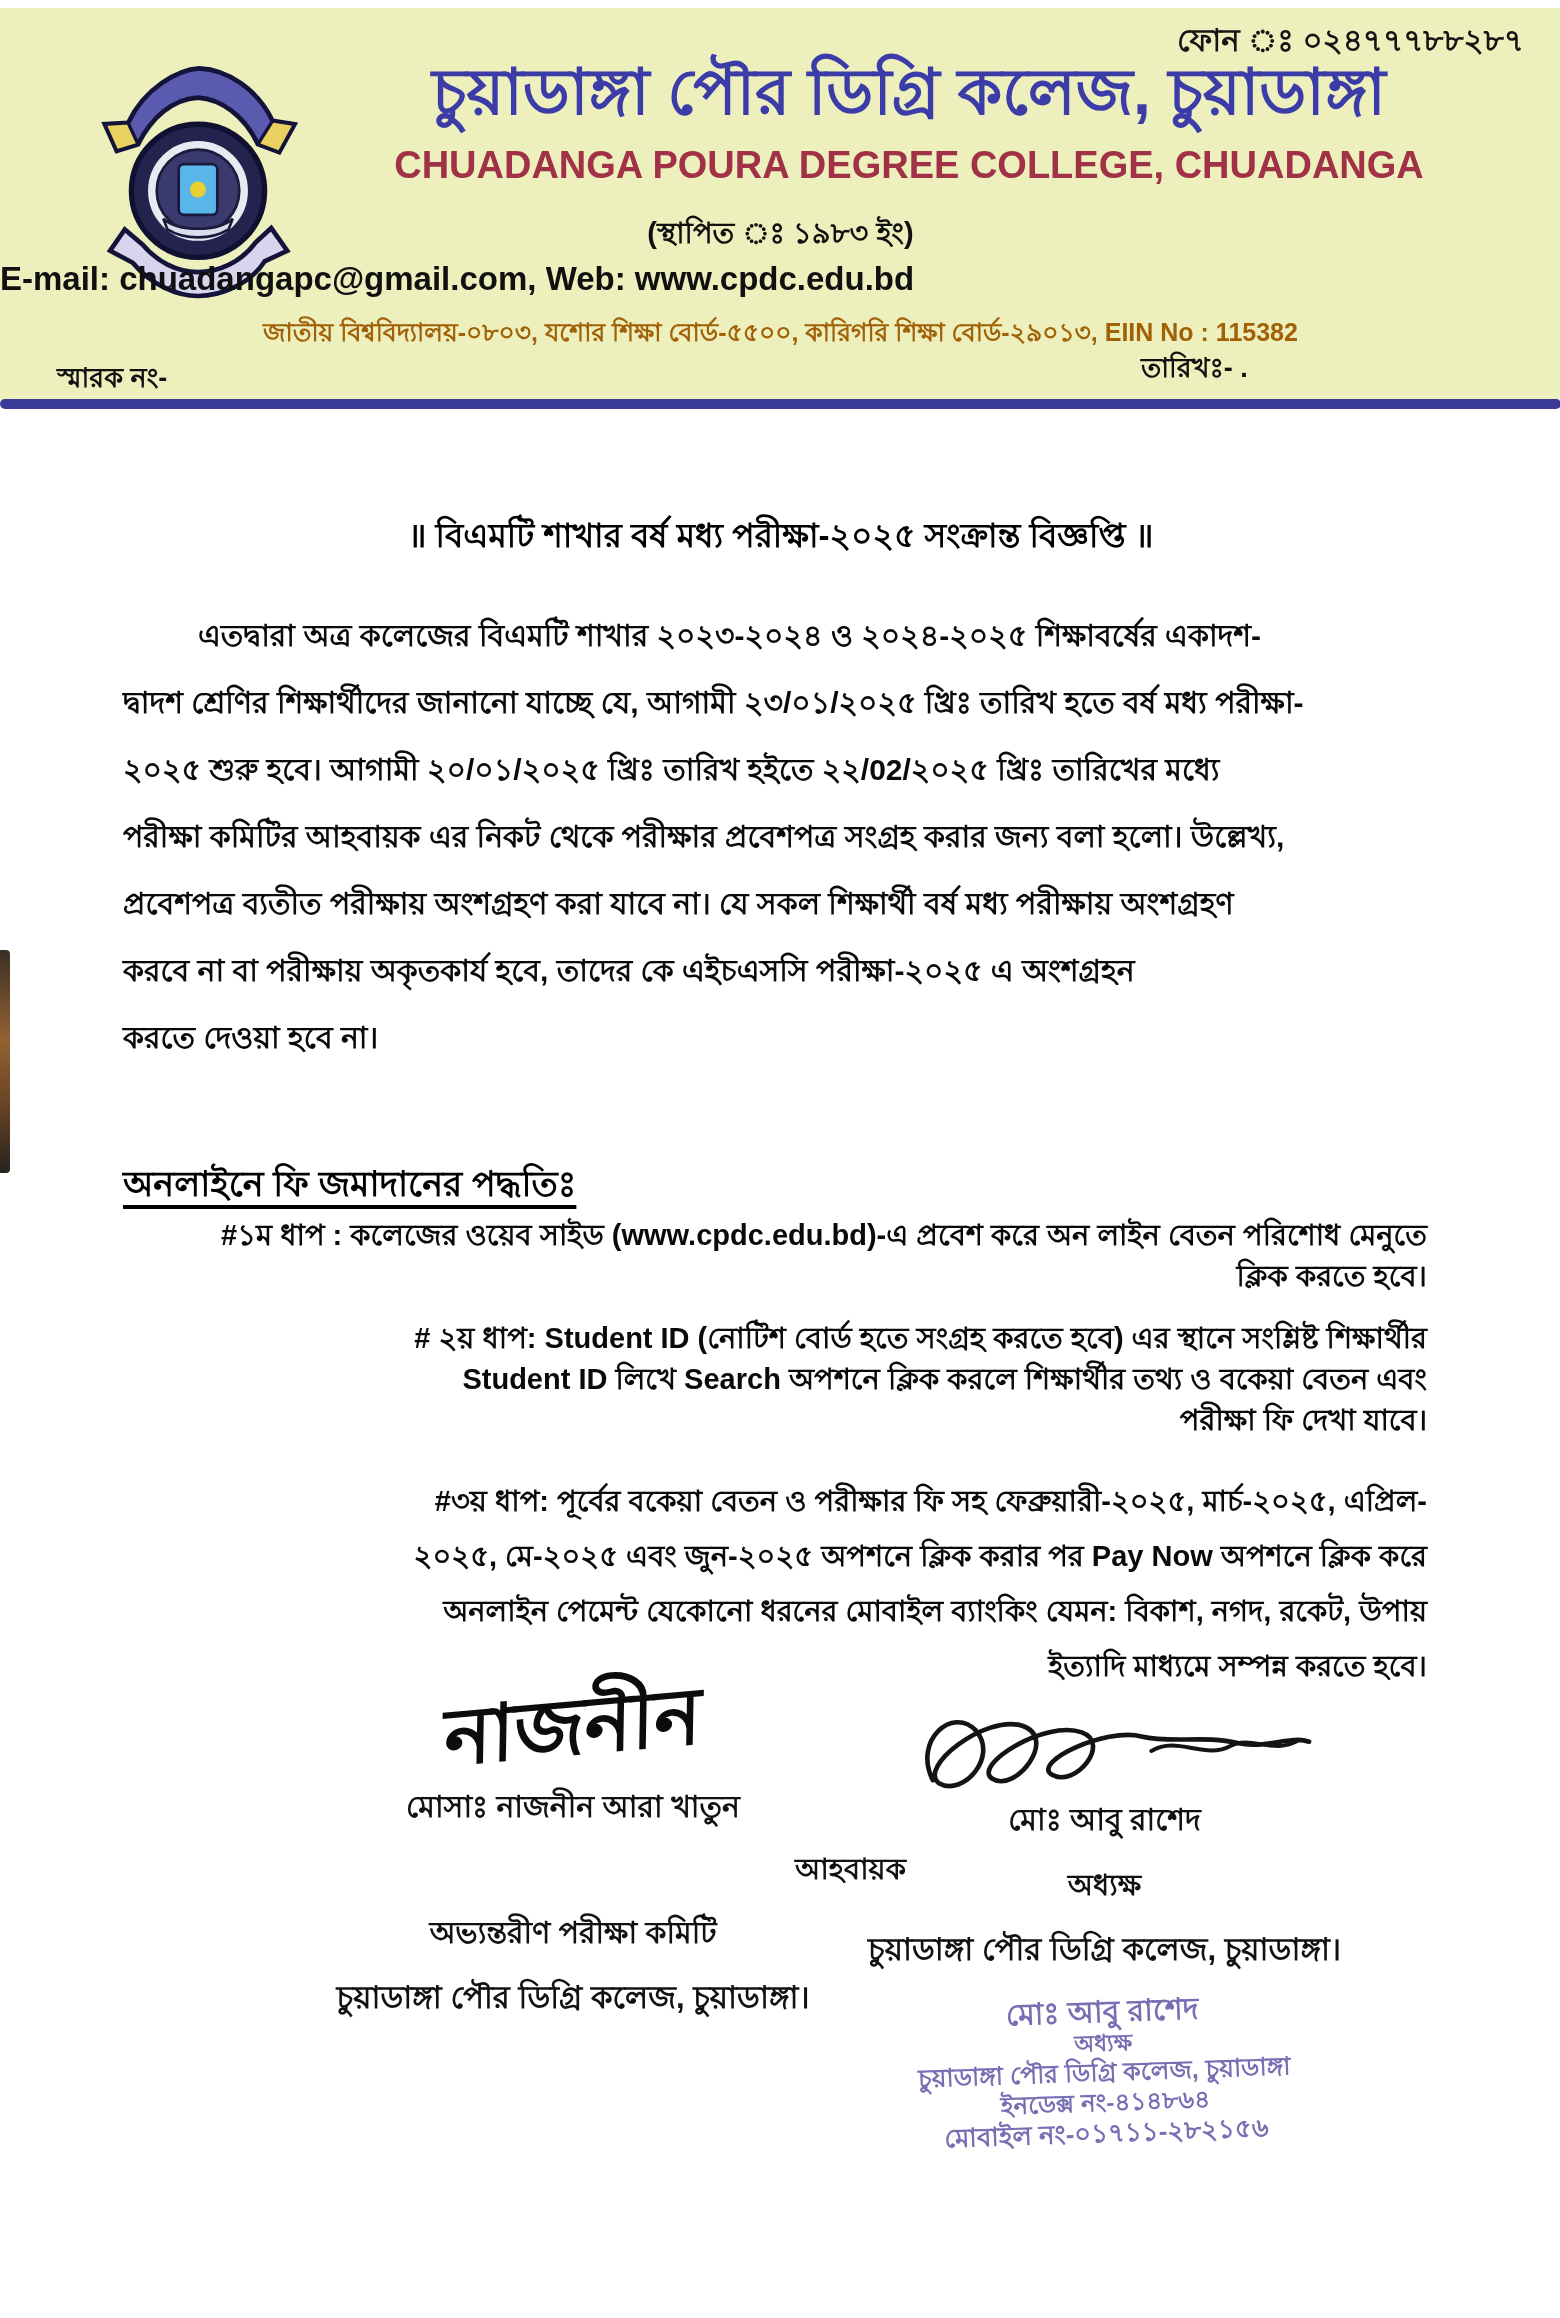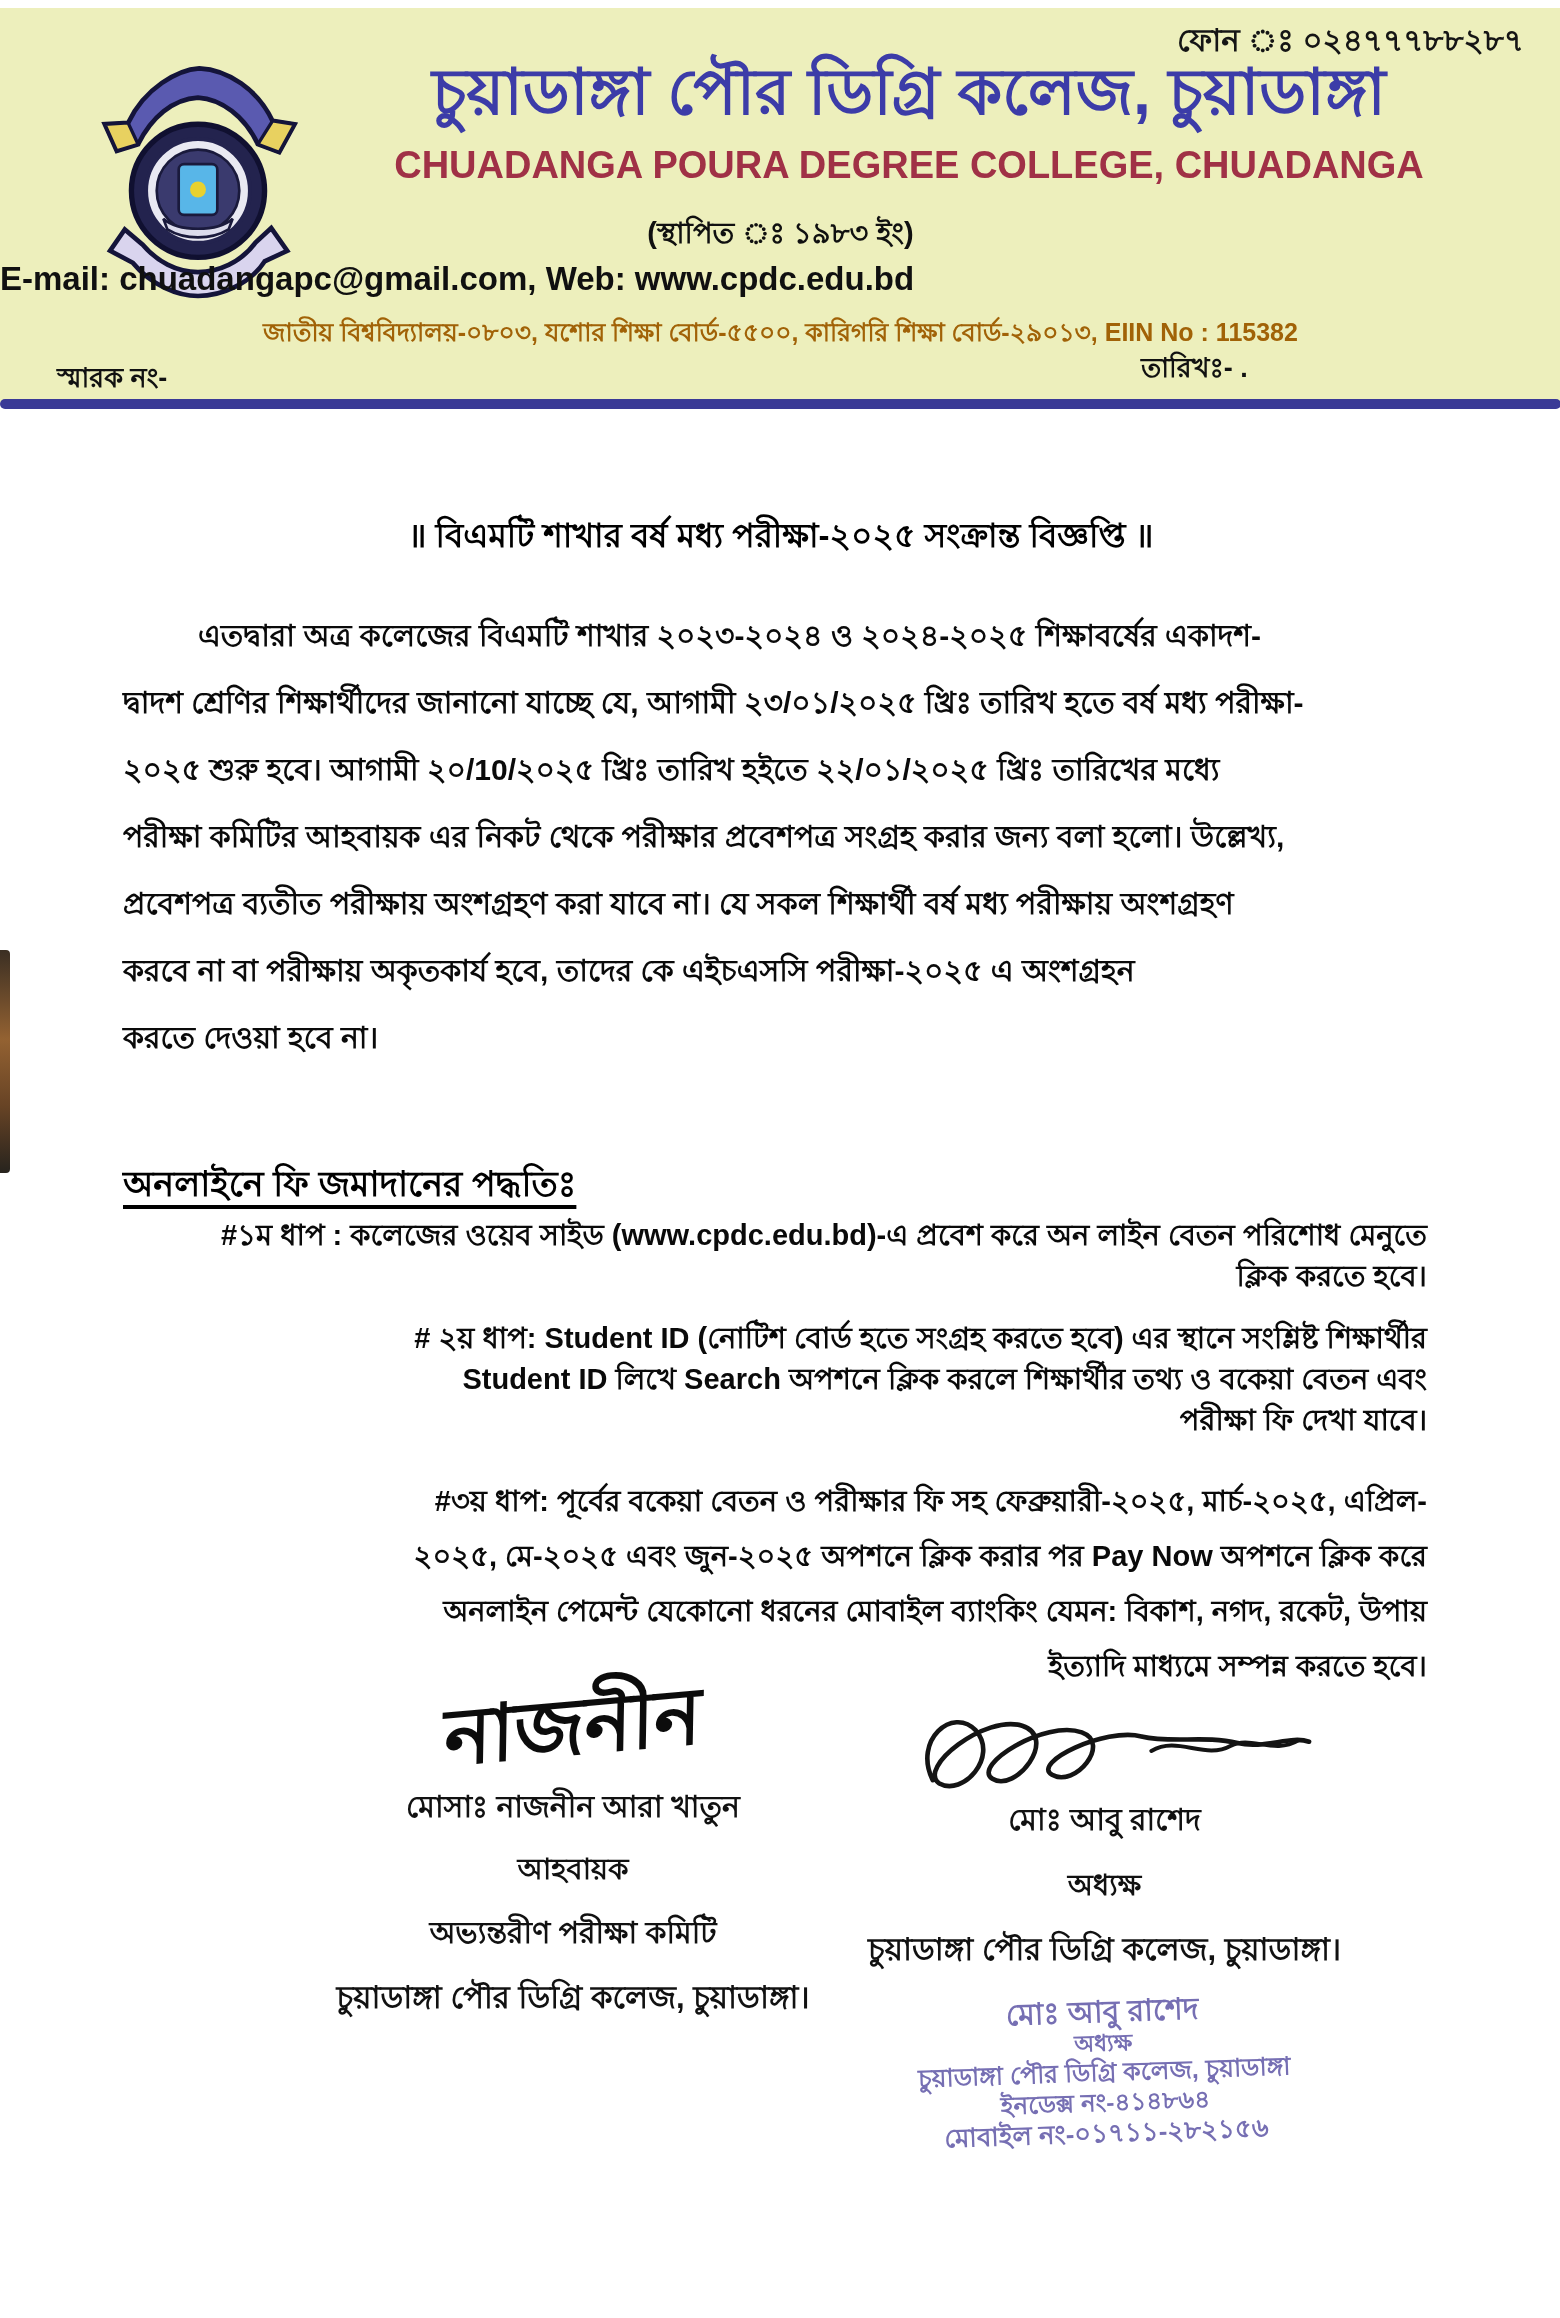--- a/index.html
+++ b/index.html
@@ -79,21 +79,21 @@
   .steps .gap-md{margin-top:33px;}
   
   .sig-left{
     position:absolute;left:240px;top:1687px;width:666px;text-align:center;
   }
   .script-sign{
     display:inline-block;font-size:79px;font-weight:600;color:#0c0c0c;
     transform:rotate(-5deg) skewX(-6deg);line-height:1.0;white-space:nowrap;
   }
   .sig-left .name{font-size:30px;font-weight:700;margin-top:17.3px;white-space:nowrap;}
-  .sig-left .role{font-size:29px;font-weight:700;margin-top:12px;white-space:nowrap;}
+  .sig-left .role{font-size:29px;font-weight:700;margin-top:12px;white-space:nowrap;text-align:right;}
   .sig-left .committee{font-size:30px;font-weight:700;margin-top:13.3px;white-space:nowrap;}
   .sig-left .college{font-size:31px;font-weight:700;margin-top:13.3px;white-space:nowrap;}
   .sig-right{
     position:absolute;left:785px;top:1694px;width:639px;text-align:center;
   }
   .scribble{display:block;margin:0 auto;}
   .sig-right .name{font-size:30px;font-weight:700;margin-top:-4px;white-space:nowrap;}
   .sig-right .role{font-size:29px;font-weight:700;margin-top:14.6px;white-space:nowrap;}
   .sig-right .college{font-size:31px;font-weight:700;margin-top:14.6px;white-space:nowrap;}
   .stamp{
@@ -146,21 +146,21 @@
   <div class="affil">জাতীয় বিশ্ববিদ্যালয়-০৮০৩, যশোর শিক্ষা বোর্ড-৫৫০০, কারিগরি শিক্ষা বোর্ড-২৯০১৩, EIIN No : 115382</div>
   <div class="memo">স্মারক নং-</div>
   <div class="dateline">তারিখঃ- .</div>
   <div class="rule"></div>
 
   <div class="title">॥ বিএমটি শাখার বর্ষ মধ্য পরীক্ষা-২০২৫ সংক্রান্ত বিজ্ঞপ্তি ॥</div>
 
   <div class="para">
     <div class="line indent">এতদ্বারা অত্র কলেজের বিএমটি শাখার ২০২৩-২০২৪ ও ২০২৪-২০২৫ শিক্ষাবর্ষের একাদশ-</div>
     <div class="line">দ্বাদশ শ্রেণির শিক্ষার্থীদের জানানো যাচ্ছে যে, আগামী ২৩/০১/২০২৫ খ্রিঃ তারিখ হতে বর্ষ মধ্য পরীক্ষা-</div>
-    <div class="line">২০২৫ শুরু হবে। আগামী ২০/10/২০২৫ খ্রিঃ তারিখ হইতে ২২/০১/২০২৫ খ্রিঃ তারিখের মধ্যে</div>
+    <div class="line">২০২৫ শুরু হবে। আগামী ২০/০১/২০২৫ খ্রিঃ তারিখ হইতে ২২/02/২০২৫ খ্রিঃ তারিখের মধ্যে</div>
     <div class="line">পরীক্ষা কমিটির আহবায়ক এর নিকট থেকে পরীক্ষার প্রবেশপত্র সংগ্রহ করার জন্য বলা হলো। উল্লেখ্য,</div>
     <div class="line">প্রবেশপত্র ব্যতীত পরীক্ষায় অংশগ্রহণ করা যাবে না। যে সকল শিক্ষার্থী বর্ষ মধ্য পরীক্ষায় অংশগ্রহণ</div>
     <div class="line">করবে না বা পরীক্ষায় অকৃতকার্য হবে, তাদের কে এইচএসসি পরীক্ষা-২০২৫ এ অংশগ্রহন</div>
     <div class="line">করতে দেওয়া হবে না।</div>
   </div>
 
   <div class="fee-heading">অনলাইনে ফি জমাদানের পদ্ধতিঃ</div>
 
   <div class="steps">
     <div class="line">#১ম ধাপ : কলেজের ওয়েব সাইড (www.cpdc.edu.bd)-এ প্রবেশ করে অন লাইন বেতন পরিশোধ মেনুতে</div>

